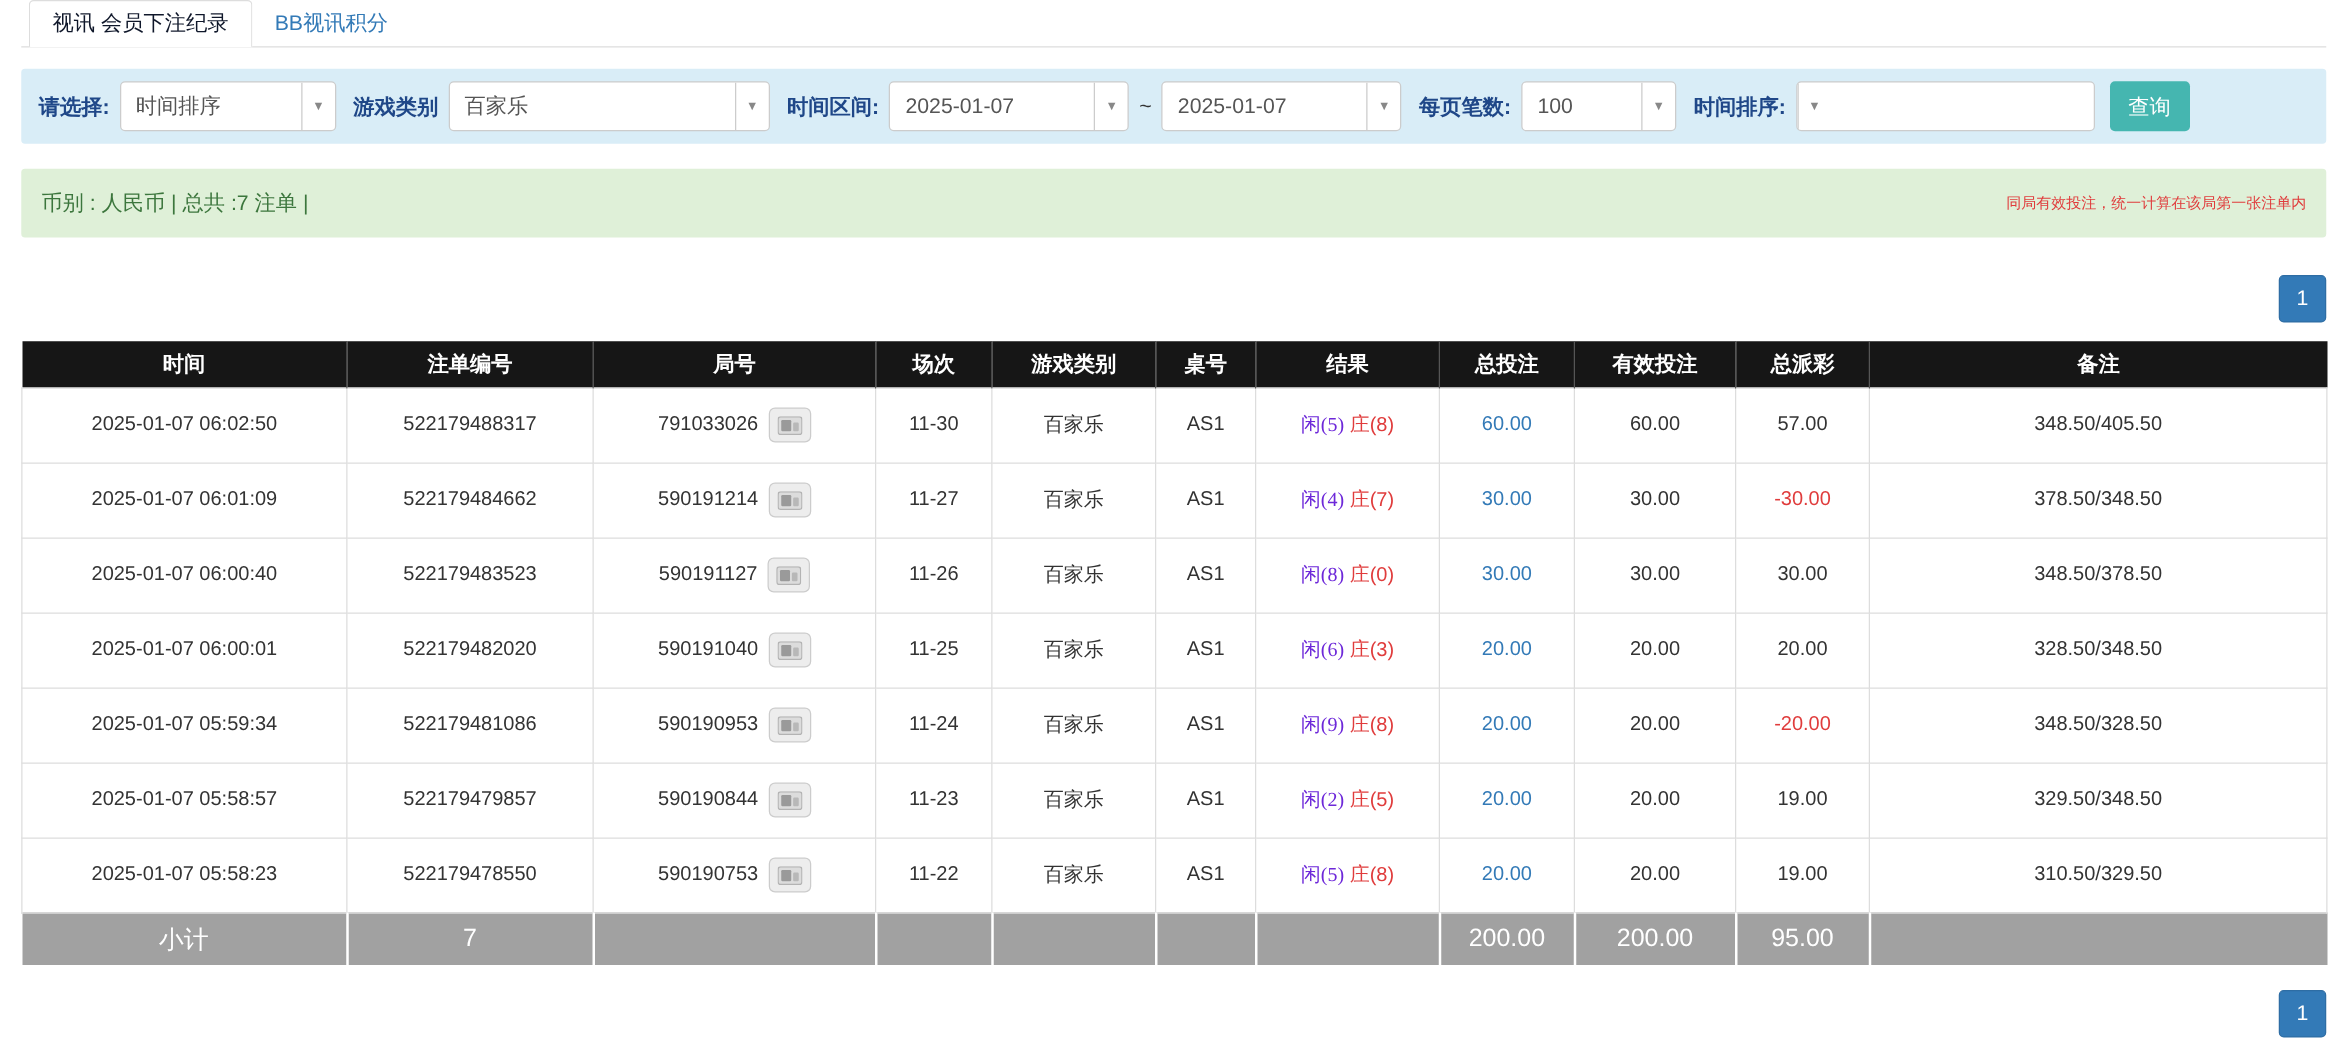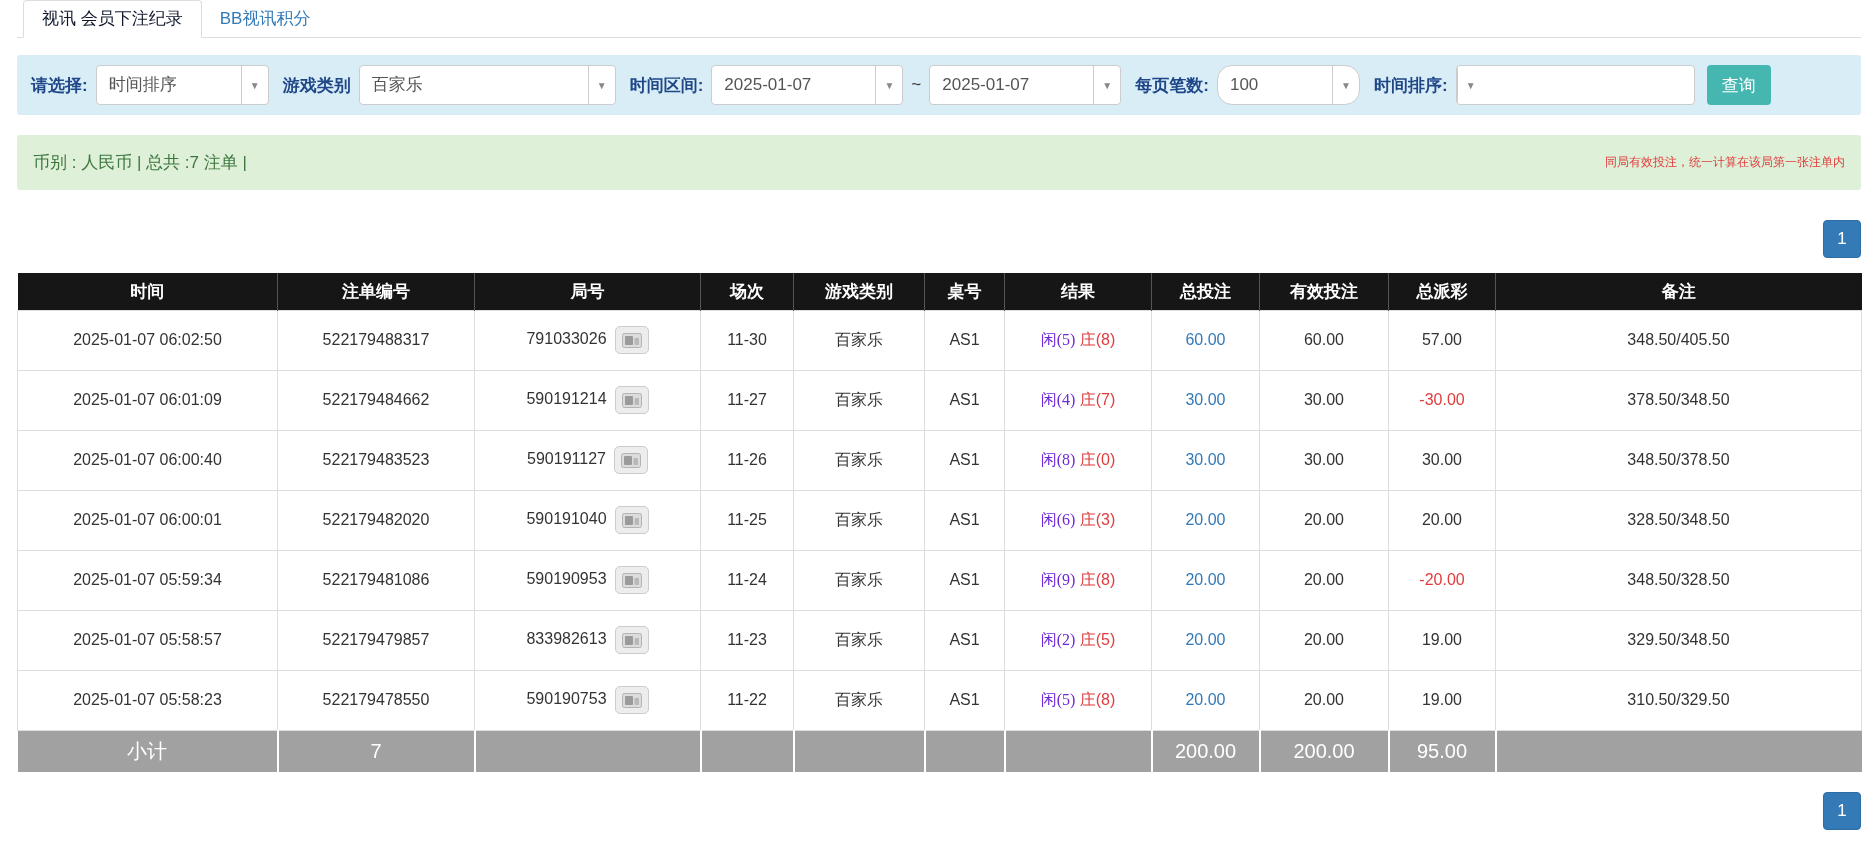--- a/index.html
+++ b/index.html
@@ -16,21 +16,21 @@
 
   
   .filterbar{margin-top:17px;background:#d9edf7;height:60px;display:flex;align-items:center;
     padding:0 12px;gap:8px;border-radius:3px;white-space:nowrap;}
   .flabel{font-size:17px;font-weight:bold;color:#1f4788;margin-left:6px;}
   .combo{display:flex;height:40px;background:#fff;border:1px solid #ccc;border-radius:4px;
     overflow:hidden;cursor:pointer;flex:0 0 auto;}
   .combo .val{flex:1;line-height:38px;padding:0 12px;font-size:17px;color:#555;overflow:hidden;}
   .combo .caret{width:27px;border-left:1px solid #ccc;display:flex;align-items:center;
     justify-content:center;color:#888;font-size:10px;}
-  .w-mode{width:173px;}.w-game{width:257px;}.w-date{width:192px;}.w-size{width:143px;border-radius:15px;}.w-sort{width:239px;}
+  .w-mode{width:173px;}.w-game{width:257px;}.w-date{width:192px;}.w-size{width:124px;}.w-sort{width:239px;}
   .tilde{font-size:17px;color:#333;}
   .search-btn{height:40px;padding:0 15px;background:#45b6b0;color:#fff;border:none;border-radius:4px;
     font-size:17px;cursor:pointer;margin-left:4px;}
 
   
   .summary{margin-top:20px;background:#dff0d8;height:55px;display:flex;align-items:center;
     justify-content:space-between;padding:0 16px;border-radius:3px;}
   .summary .left{color:#3c763d;font-size:17px;}
   .summary .right{color:#e03c3c;font-size:12px;}
 
@@ -240,21 +240,21 @@
           <td>AS1</td>
           <td><span class="player">闲(9)</span> <span class="banker">庄(8)</span></td>
           <td><span class="bet-link">20.00</span></td>
           <td>20.00</td>
           <td class="neg">-20.00</td>
           <td>348.50/328.50</td>
         </tr>
         <tr>
           <td>2025-01-07 05:58:57</td>
           <td>522179479857</td>
-          <td><span>833982613</span><button class="replay-btn">
+          <td><span>590190844</span><button class="replay-btn">
               <svg width="20" height="15" viewBox="0 0 20 15">
                 <rect x="0.5" y="0.5" width="19" height="14" rx="2" fill="#dcdcdc" stroke="#b3b3b3"></rect>
                 <rect x="3" y="3" width="8" height="9" rx="1" fill="#9a9a9a"></rect>
                 <rect x="12.5" y="5" width="4.5" height="7" rx="1" fill="#b8b8b8"></rect>
               </svg>
             </button></td>
           <td>11-23</td>
           <td>百家乐</td>
           <td>AS1</td>
           <td><span class="player">闲(2)</span> <span class="banker">庄(5)</span></td>

